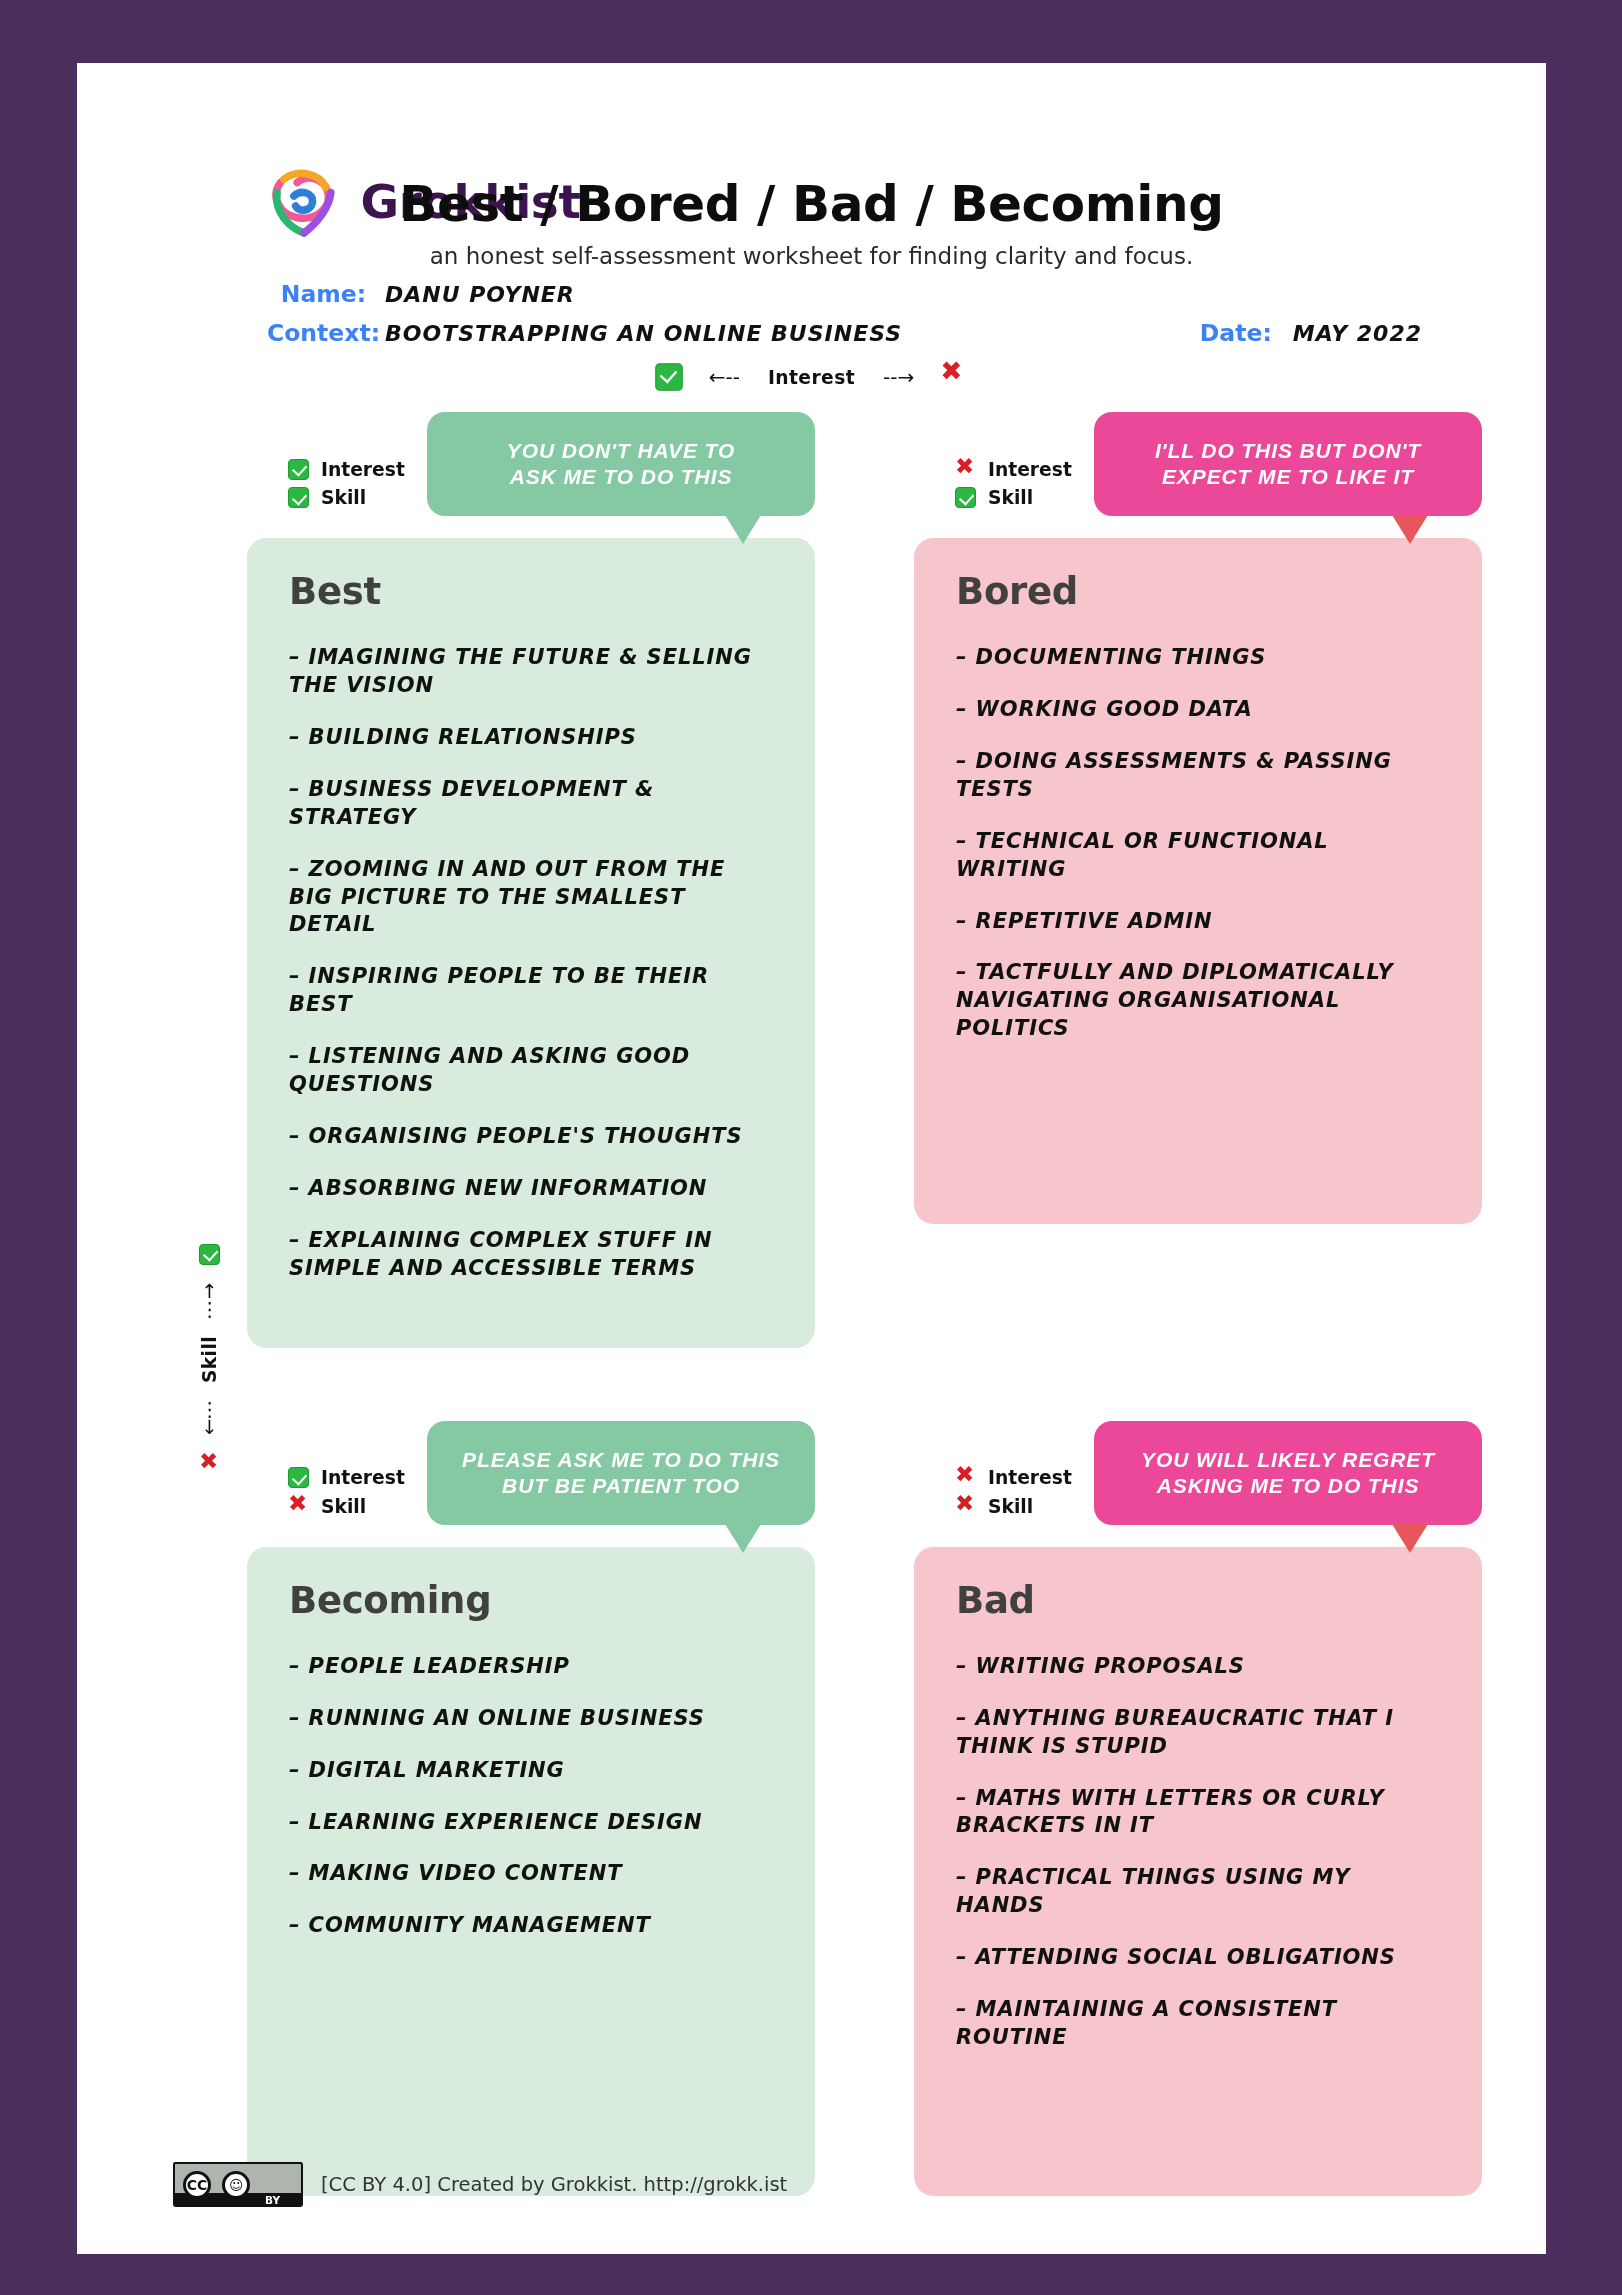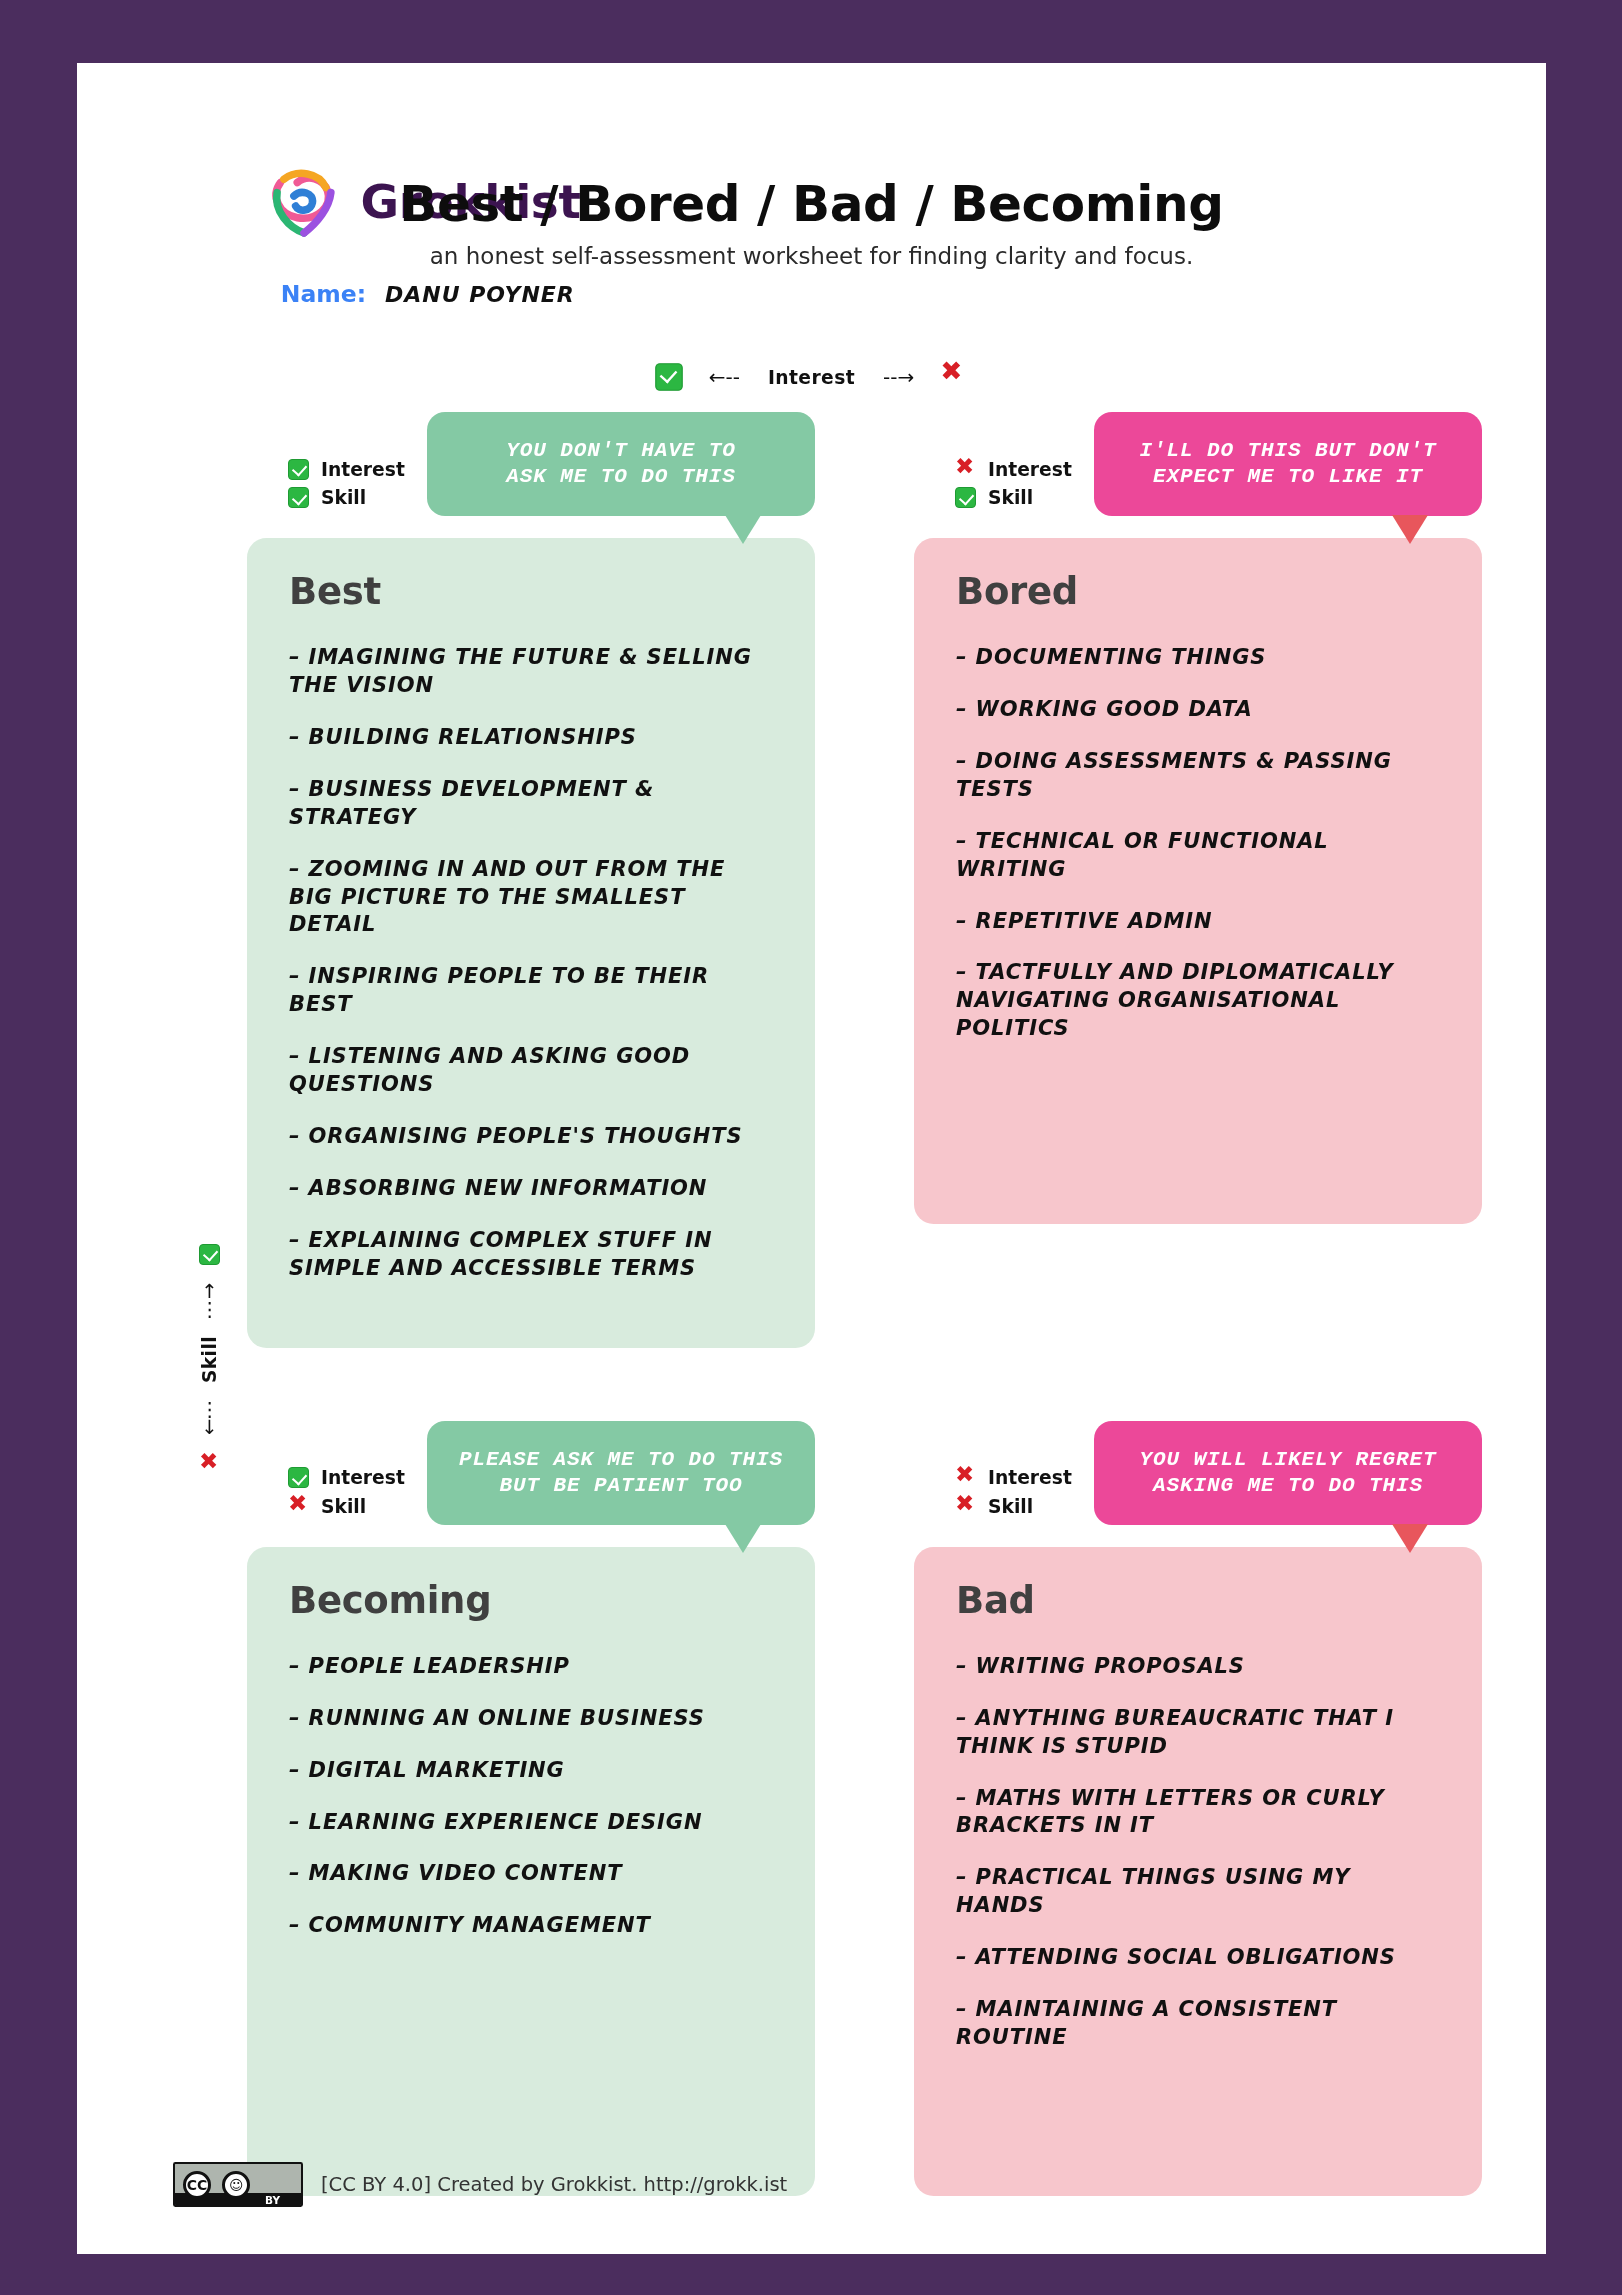--- a/index.html
+++ b/index.html
@@ -214,21 +214,21 @@
     border-radius: 18px;
     display: flex;
     align-items: center;
     justify-content: center;
     padding: 16px 21px;
     z-index: 3;
   }
   .bubble.green { background: #84c9a4; }
   .bubble.red   { background: #ec4899; }
   .bubble-text {
-    font-family: Liberation Mono, monospace;
+    font-family: Liberation Sans, sans-serif;
     font-weight: bold;
     font-style: italic;
     font-size: 21px;
     line-height: 1.22;
     letter-spacing: 0.9px;
     color: #ffffff;
     text-align: center;
     white-space: pre-line;
   }
   .bubble::after {
@@ -353,20 +353,28 @@
     <div class="title-block">
       <div class="worksheet-title">Best / Bored / Bad / Becoming</div>
       <div class="worksheet-sub">an honest self-assessment worksheet for finding clarity and focus.</div>
     </div>
   </div>
 
   <div class="fields">
     <div class="field-row">
       <span class="field-label">Name:</span>
       <span class="field-value">DANU POYNER</span>
+    </div>
+    <div class="field-row">
+      <span class="field-label">Context:</span>
+      <span class="field-value">BOOTSTRAPPING AN ONLINE BUSINESS</span>
+      <span class="date-group">
+        <span class="field-label">Date:</span>
+        <span class="field-value">MAY 2022</span>
+      </span>
     </div>
   </div>
 
   <div class="interest-axis">
     <span class="mark check mark-lg"></span>
     <span class="dash-arrow">←--</span>
     <span class="axis-text">Interest</span>
     <span class="dash-arrow">--→</span>
     <span class="mark cross mark-lg"></span>
   </div>

